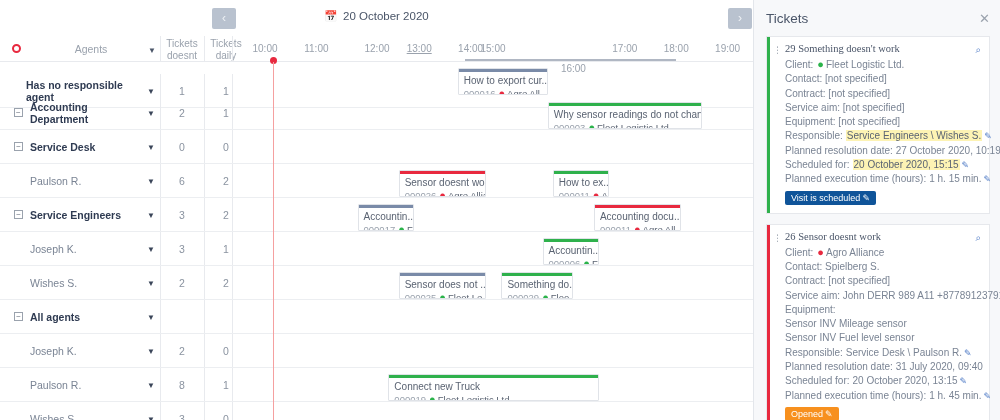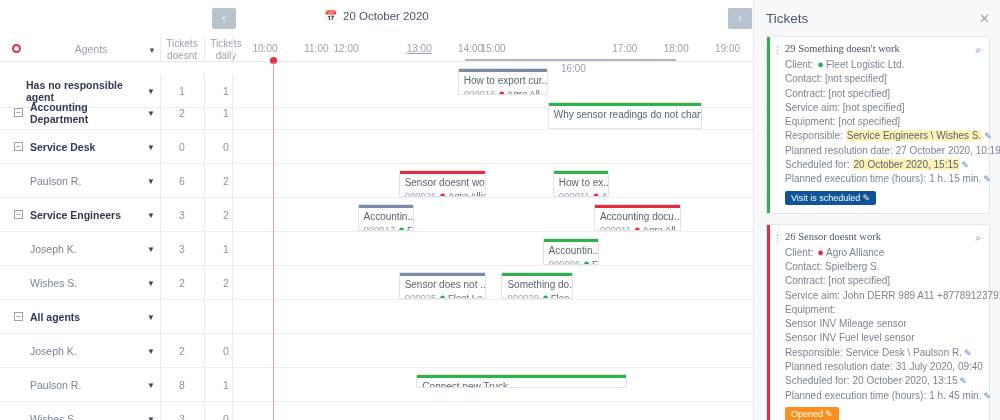--- a/index.html
+++ b/index.html
@@ -216,21 +216,21 @@
         <div>Tickets</div>
         <div>doesnt</div>
       </div>
       <div id="ch-daily" class="ch">
         <div>Tickets</div>
         <div>daily</div>
       </div>
       <div id="timeheads">
           <div class="tlabel" style="left: 265px;">10:00</div>
           <div class="tlabel" style="left: 316.4px;">11:00</div>
-          <div class="tlabel" style="left: 346px;">12:00</div>
+          <div class="tlabel" style="left: 377px;">12:00</div>
           <div class="tlabel" style="left: 419.2px; text-decoration: underline;">13:00</div>
           <div class="tlabel" style="left: 470.6px;">14:00</div>
           <div class="tlabel" style="left: 493px;">15:00</div>
           <div class="tlabel" style="left: 573.4px; margin-top: 20px;">16:00</div>
           <div class="tlabel" style="left: 624.8px;">17:00</div>
           <div class="tlabel" style="left: 676.2px;">18:00</div>
           <div class="tlabel" style="left: 727.6px;">19:00</div>
         </div>
       <div id="work-underline" style="left: 465.46px; width: 210.74px;"></div>
     <div class="vline" style="left: 160px; height: 26px;"></div>
@@ -367,20 +367,21 @@
         </div>
         <div id="nowline" style="left: 272.71px;"></div>
         <div class="event" style="left: 457.75px; width: 89.95px; top: 6px; height: 27px;">
           <div class="bar" style="background: rgb(122, 139, 168);"></div>
           <div class="etitle">How to export cur...</div>
           <div class="emeta"><span>000016</span><span class="dot" style="color: rgb(232, 41, 63);">●</span><span class="cname">Agro All...</span></div>
         </div>
         <div class="event" style="left: 547.7px; width: 154.2px; top: 40px; height: 27px;">
           <div class="bar" style="background: rgb(47, 177, 76);"></div>
           <div class="etitle">Why sensor readings do not change?</div>
+          <div class="emeta"><span>000003</span><span class="dot" style="color: rgb(43, 179, 74);">●</span><span class="cname">Fleet Logistic Ltd.</span></div>
         </div>
         <div class="event" style="left: 398.64px; width: 87.38px; top: 108px; height: 27px;">
           <div class="bar" style="background: rgb(232, 41, 63);"></div>
           <div class="etitle">Sensor doesnt work</div>
           <div class="emeta"><span>000026</span><span class="dot" style="color: rgb(232, 41, 63);">●</span><span class="cname">Agro Alliance</span></div>
         </div>
         <div class="event" style="left: 552.84px; width: 56.54px; top: 108px; height: 27px;">
           <div class="bar" style="background: rgb(47, 177, 76);"></div>
           <div class="etitle">How to ex...</div>
           <div class="emeta"><span>000011</span><span class="dot" style="color: rgb(232, 41, 63);">●</span><span class="cname">A.</span></div>
@@ -403,21 +404,21 @@
         <div class="event" style="left: 398.64px; width: 87.38px; top: 210px; height: 27px;">
           <div class="bar" style="background: rgb(122, 139, 168);"></div>
           <div class="etitle">Sensor does not ...</div>
           <div class="emeta"><span>000025</span><span class="dot" style="color: rgb(43, 179, 74);">●</span><span class="cname">Fleet Lo...</span></div>
         </div>
         <div class="event" style="left: 501.44px; width: 71.96px; top: 210px; height: 27px;">
           <div class="bar" style="background: rgb(47, 177, 76);"></div>
           <div class="etitle">Something do...</div>
           <div class="emeta"><span>000029</span><span class="dot" style="color: rgb(43, 179, 74);">●</span><span class="cname">Flee...</span></div>
         </div>
-        <div class="event" style="left: 388.36px; width: 210.74px; top: 312px; height: 14px; margin-left: 28px;">
+        <div class="event" style="left: 388.36px; width: 210.74px; top: 312px; height: 27px;">
           <div class="bar" style="background: rgb(47, 177, 76);"></div>
           <div class="etitle">Connect new Truck</div>
           <div class="emeta"><span>000019</span><span class="dot" style="color: rgb(43, 179, 74);">●</span><span class="cname">Fleet Logistic Ltd.</span></div>
         </div>
       </div>
   </div>
 
   <div id="panel">
     <div id="panel-head">
       <div id="panel-title">Tickets</div>

